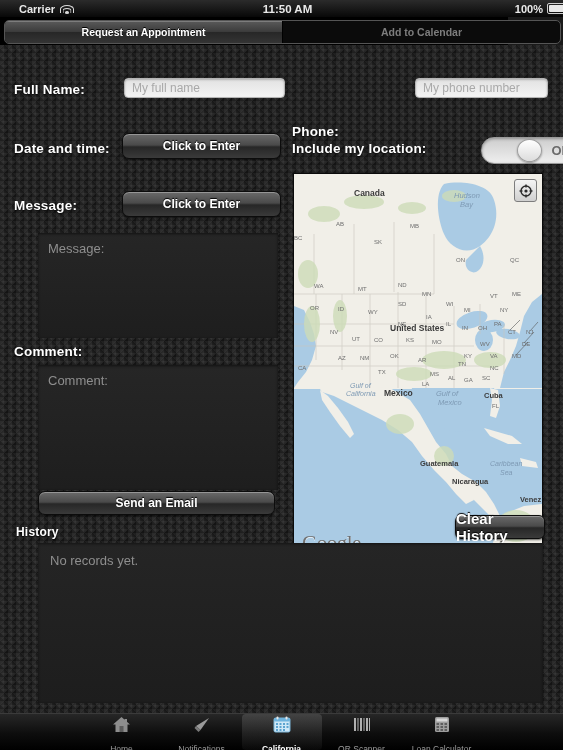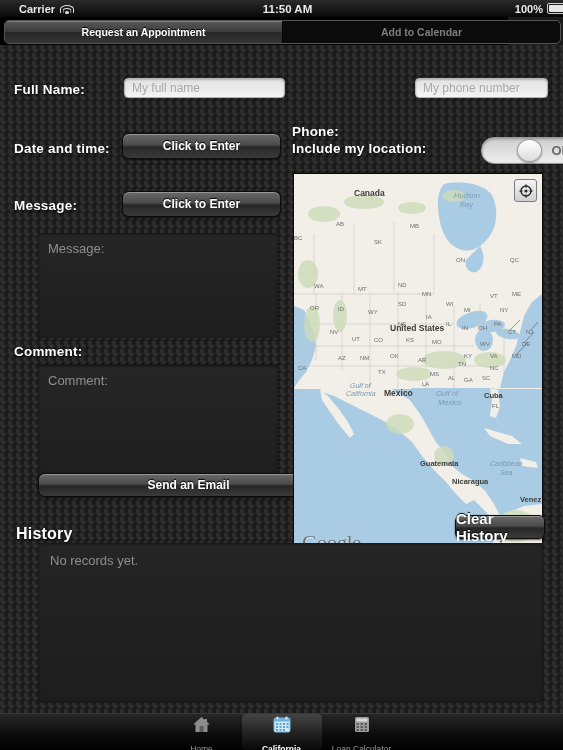--- a/index.html
+++ b/index.html
@@ -189,21 +189,21 @@
       <div class="tl">OFF</div>
     </div>
 
     <div class="lbl" style="left:14px;top:153px;">Message:</div>
     <div class="btn" style="left:122px;top:146px;width:157px;height:24px;">Click to Enter</div>
     <div class="textarea" style="left:38px;top:188px;width:240px;height:105px;">Message:</div>
 
     <div class="lbl" style="left:14px;top:299px;">Comment:</div>
     <div class="textarea" style="left:38px;top:320px;width:240px;height:125px;">Comment:</div>
 
-    <div class="btn" style="left:38px;top:428px;width:235px;height:22px;padding-left:32px;">Send an Email</div>
+    <div class="btn" style="left:38px;top:446px;width:235px;height:22px;">Send an Email</div>
 
     <div class="mapbox" style="left:293px;top:128px;width:248px;height:384px;">
       <svg class="mapsvg" viewBox="0 0 248 384" preserveAspectRatio="none">
         <rect x="0" y="0" width="248" height="384" fill="#aacbe4"></rect>
 
         <path d="M0,8 L248,8 L248,120 L236,128 L224,124 L214,132 L206,128 L196,140 L188,138
                  L180,150 L172,148 L166,158 L150,162 L140,158 L132,168 L120,166 L112,176
                  L100,172 L90,182 L76,180 L64,190 L52,188 L40,196 L26,200 L14,208 L0,212 Z" fill="#f1efe8"></path>
 
         <rect x="0" y="0" width="248" height="215" fill="#f1efe8"></rect>
@@ -366,39 +366,48 @@
           <circle cx="7" cy="7" r="5" fill="none" stroke="#2a2a2a" stroke-width="1.4"></circle>
           <circle cx="7" cy="7" r="1.6" fill="#2a2a2a"></circle>
           <line x1="7" y1="0.5" x2="7" y2="3.5" stroke="#2a2a2a" stroke-width="1.4"></line>
           <line x1="7" y1="10.5" x2="7" y2="13.5" stroke="#2a2a2a" stroke-width="1.4"></line>
           <line x1="0.5" y1="7" x2="3.5" y2="7" stroke="#2a2a2a" stroke-width="1.4"></line>
           <line x1="10.5" y1="7" x2="13.5" y2="7" stroke="#2a2a2a" stroke-width="1.4"></line>
         </svg>
       </div>
     </div>
 
-    <div class="lbl" style="left:16px;top:480px;font-size:16px;">History</div>
+    <div class="lbl" style="left:16px;top:480px;font-size:12px;">History</div>
     <div class="btn small" style="left:455px;top:470px;width:88px;height:22px;">Clear History</div>
     <div class="histbox" style="left:38px;top:498px;width:505px;height:160px;">No records yet.</div>
 
   </div>
 
   <div class="tabbar">
 
     <div class="tab">
       <div class="tico">
         <svg width="19" height="17" viewBox="0 0 19 17">
           <path d="M9.5 1 L18 8.5 L15.5 8.5 L15.5 16 L3.5 16 L3.5 8.5 L1 8.5 Z" fill="#8d8d8d"></path>
           <rect x="7.5" y="10" width="4" height="6" fill="#5c5c5c"></rect>
           <rect x="12.5" y="3" width="2.5" height="3" fill="#8d8d8d"></rect>
         </svg>
       </div>
       <div class="tlbl">Home</div>
     </div>
 
+    <div class="tab">
+      <div class="tico">
+        <svg width="20" height="17" viewBox="0 0 20 17">
+          <path d="M17 2 L4 10 L8.5 14 Z" fill="#9a9a9a"></path>
+          <path d="M4 10 L8.5 14 L6.5 16 L2.5 12 Z" fill="#7a7a7a"></path>
+        </svg>
+      </div>
+      <div class="tlbl">Notifications</div>
+    </div>
 
     <div class="tab sel">
       <div class="tico">
         <svg width="18" height="17" viewBox="0 0 18 17">
           <rect x="1" y="2" width="16" height="14" rx="1.5" fill="#cfe8f7" stroke="#7ab6d9" stroke-width="1"></rect>
           <rect x="1" y="2" width="16" height="3.5" rx="1.5" fill="#6fb4de"></rect>
           <rect x="3.5" y="0.5" width="2" height="3" rx="1" fill="#e8e8e8"></rect>
           <rect x="12.5" y="0.5" width="2" height="3" rx="1" fill="#e8e8e8"></rect>
           <g fill="#5ca3cf">
             <rect x="3" y="7" width="2" height="2"></rect>
@@ -411,20 +420,35 @@
               <rect x="13.5" y="10" width="2" height="2"></rect>
             <rect x="3" y="13" width="2" height="2"></rect>
               <rect x="6.5" y="13" width="2" height="2"></rect>
             <rect x="10" y="13" width="2" height="2"></rect>
           </g>
         </svg>
       </div>
       <div class="tlbl">California</div>
     </div>
 
+    <div class="tab">
+      <div class="tico">
+        <svg width="18" height="17" viewBox="0 0 18 17">
+          <g fill="#b0b0b0">
+            <rect x="1" y="2" width="2" height="13"></rect>
+              <rect x="4.5" y="2" width="1" height="13"></rect>
+            <rect x="7" y="2" width="2" height="13"></rect>
+              <rect x="10.5" y="2" width="1" height="13"></rect>
+            <rect x="13" y="2" width="2" height="13"></rect>
+              <rect x="16" y="2" width="1" height="13"></rect>
+          </g>
+        </svg>
+      </div>
+      <div class="tlbl">QR Scanner</div>
+    </div>
 
     <div class="tab">
       <div class="tico">
         <svg width="16" height="17" viewBox="0 0 16 17">
           <rect x="1" y="1" width="14" height="15" rx="1.5" fill="#9e9e9e"></rect>
           <rect x="2.5" y="2.5" width="11" height="3" fill="#d8d8d8"></rect>
           <g fill="#5e5e5e">
             <rect x="2.5" y="7" width="2.5" height="2"></rect>
               <rect x="6.5" y="7" width="2.5" height="2"></rect>
             <rect x="10.5" y="7" width="2.5" height="2"></rect>

